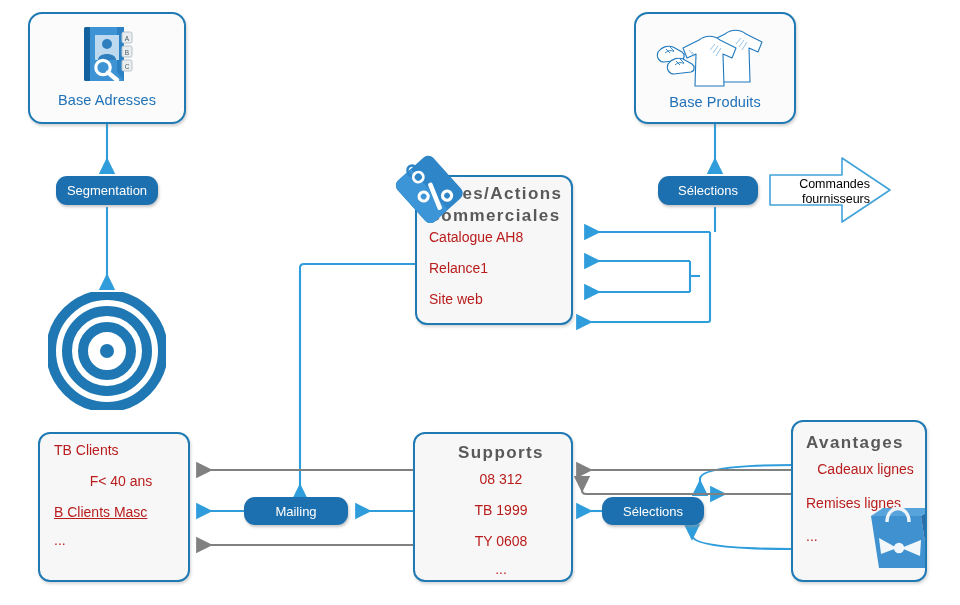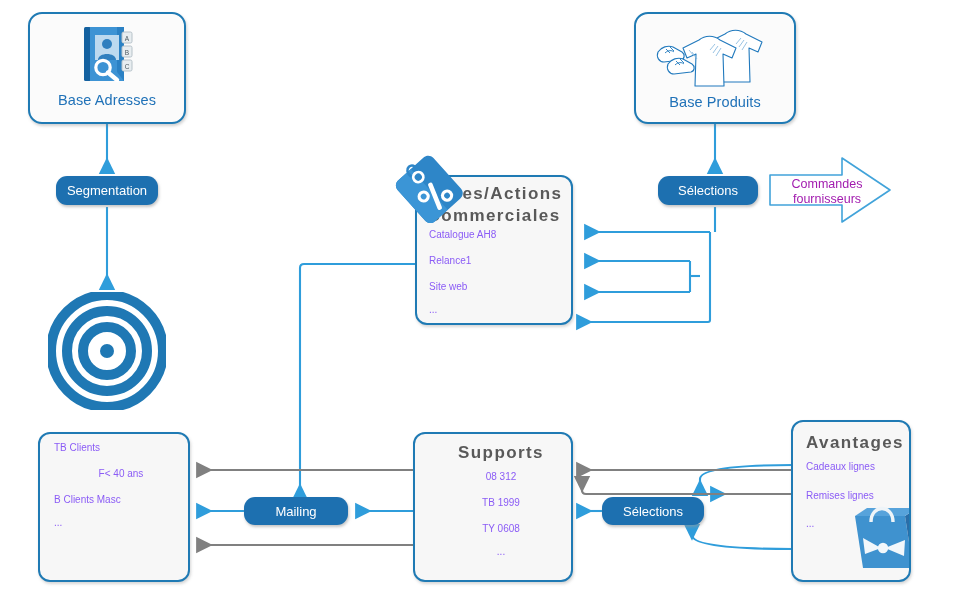--- a/index.html
+++ b/index.html
@@ -51,46 +51,46 @@
     box-sizing: border-box;
     overflow: hidden;
   }
   .panel .ptitle {
     color: #595959;
     font-weight: bold;
     font-size: 17px;
     letter-spacing: 1.4px;
   }
   .panel .pitem {
-    color: #8b5cf6;
-    font-size: 10px;
+    color: #b91c1c;
+    font-size: 14px;
   }
 
   
   .pill {
     position: absolute;
     background: #1d70b0;
     color: #ffffff;
     border-radius: 11px;
     box-shadow: 1px 2px 3px rgba(150,150,150,.55);
     display: flex;
     align-items: center;
     justify-content: center;
     font-size: 13px;
     box-sizing: border-box;
     white-space: nowrap;
   }
 
   
   .blockarrow {
     position: absolute;
-    color: #a21caf;
+    color: #000000;
     font-size: 12.5px;
     line-height: 15px;
-    text-align: center;
+    text-align: right;
   }
   .blockarrow .balabel {
     position: absolute;
     left: 16px;
     top: 22px;
     width: 86px;
   }
 </style>
 </head>
 <body>
@@ -261,35 +261,35 @@
           <circle cx="52" cy="60" r="2.9" fill="#2e86c8"></circle>
           <rect x="40.5" y="38" width="4.6" height="29" rx="2" transform="rotate(20 43 52)"></rect>
         </g>
       </g>
     </svg>
   </div>
 
   <div class="panel" style="left:38px; top:432px; width:152px; height:150px;">
     <div class="pitem" style="margin:8px 0 0 14px;">TB Clients</div>
     <div class="pitem" style="margin:15px 0 0 14px;text-align:center;">F&lt; 40 ans</div>
-    <div class="pitem" style="margin:15px 16px 0 14px;">B Clients Masc</div>
+    <div class="pitem" style="margin:15px 16px 0 14px;text-decoration:underline;">B Clients Masc</div>
     <div class="pitem" style="margin:12px 0 0 14px;">...</div>
   </div>
 
   <div class="panel" style="left:413px; top:432px; width:160px; height:150px;text-align:center;">
     <div class="ptitle" style="margin:9px 0 0 16px;">Supports</div>
     <div class="pitem" style="margin:8px 0 0 16px;">08 312</div>
     <div class="pitem" style="margin:15px 0 0 16px;">TB 1999</div>
     <div class="pitem" style="margin:15px 0 0 16px;">TY 0608</div>
     <div class="pitem" style="margin:12px 0 0 16px;">...</div>
   </div>
 
-  <div class="panel" style="left:791px; top:420px; width:120px; height:162px;">
+  <div class="panel" style="left:791px; top:420px; width:136px; height:162px;">
     <div class="ptitle" style="margin:11px 0 0 13px;">Avantages</div>
-    <div class="pitem" style="margin:8px 0 0 13px;">Cadeaux lignes</div>
+    <div class="pitem" style="margin:8px 0 0 13px;text-align:center;">Cadeaux lignes</div>
     <div class="pitem" style="margin:18px 0 0 13px;">Remises lignes</div>
     <div class="pitem" style="margin:17px 0 0 13px;">...</div>
     <div style="position:absolute; right:-16px; bottom:2px;">
       <svg width="78" height="84" viewBox="0 0 78 84">
         <path d="M8,26 L58,26 L66,78 L16,78 Z" fill="#3f92cf"></path>
         <path d="M58,26 L70,18 L74,68 L66,78 Z" fill="#2a6ea8"></path>
         <path d="M8,26 L20,18 L70,18 L58,26 Z" fill="#57a3db"></path>
         <path d="M24,32 C24,14 46,14 46,32" fill="none" stroke="#eef4f8" stroke-width="3.4"></path>
         <g fill="#f2f7fb">
           <path d="M34,58 L16,48 L18,64 Z"></path>

